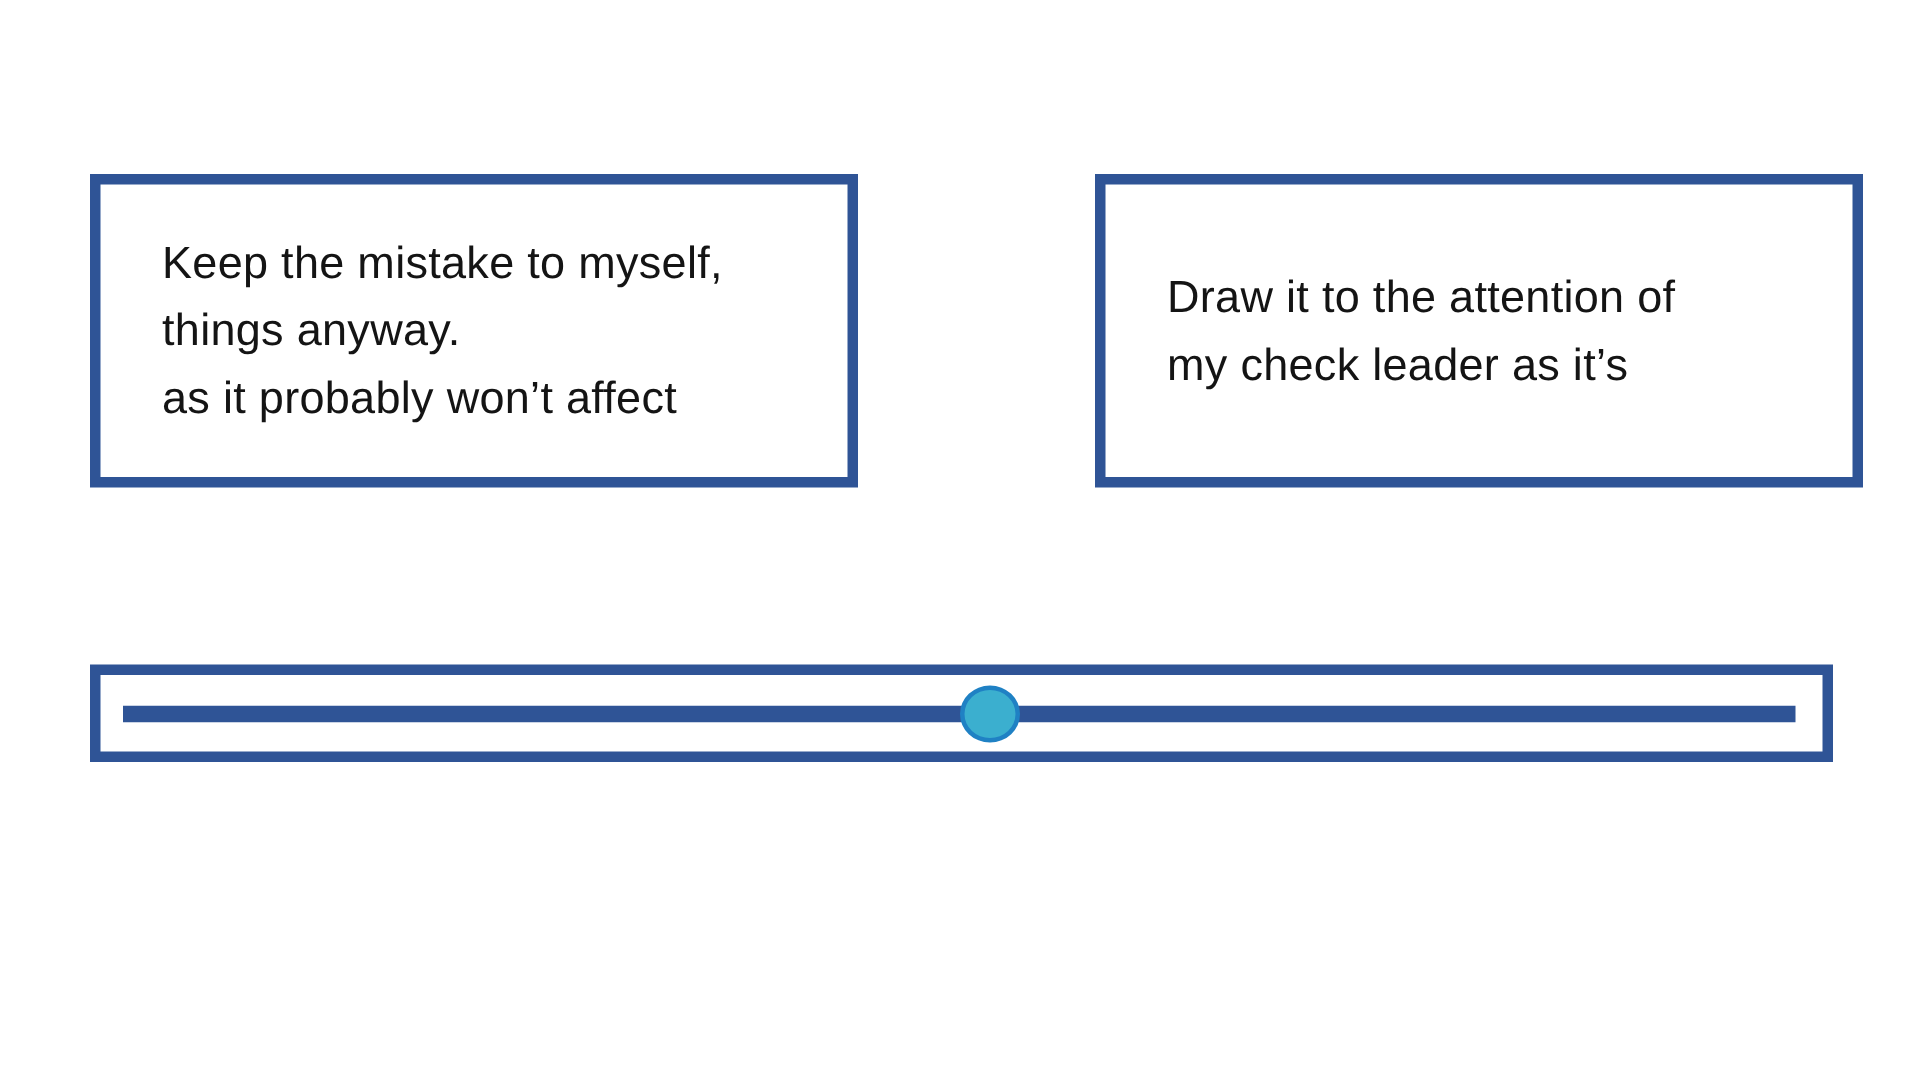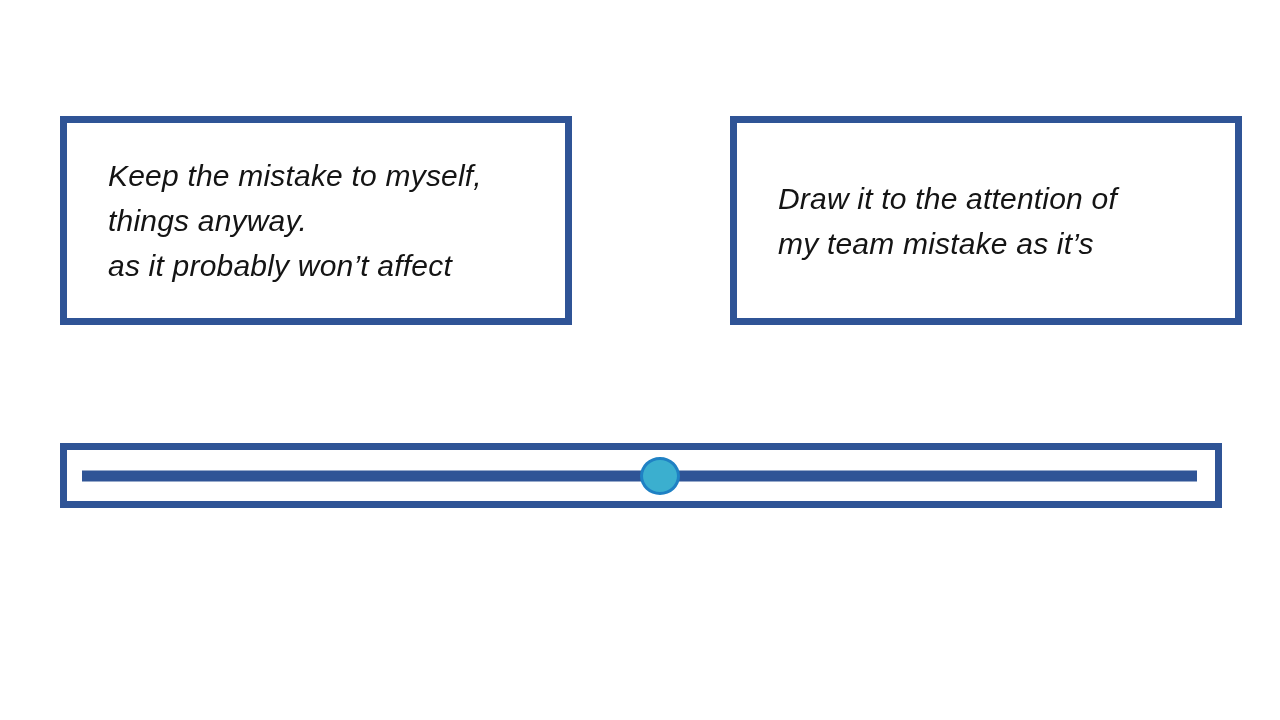--- a/index.html
+++ b/index.html
@@ -7,21 +7,20 @@
     padding: 0;
     background: #ffffff;
   }
   .slide {
     position: relative;
     width: 1280px;
     height: 620px;
     background: #ffffff;
     overflow: hidden;
     font-family: "Liberation Sans", sans-serif;
-    font-style: italic;
   }
   .option-box {
     position: absolute;
     top: 116px;
     width: 512px;
     height: 209px;
     box-sizing: border-box;
     border: 7px solid #2F5496;
     background: #ffffff;
     display: flex;
@@ -78,21 +77,21 @@
 <div class="slide">
 
   <div class="option-box left">
     <div class="option-line">Keep the mistake to myself,</div>
     <div class="option-line">things anyway.</div>
     <div class="option-line">as it probably won’t affect</div>
   </div>
 
   <div class="option-box right">
     <div class="option-line">Draw it to the attention of</div>
-    <div class="option-line">my team mistake as it’s</div>
+    <div class="option-line">my check leader as it’s</div>
   </div>
 
   <div class="slider-frame">
     <div class="slider-track"></div>
     <div class="slider-handle"></div>
   </div>
 
 </div>
 
 </body></html>

